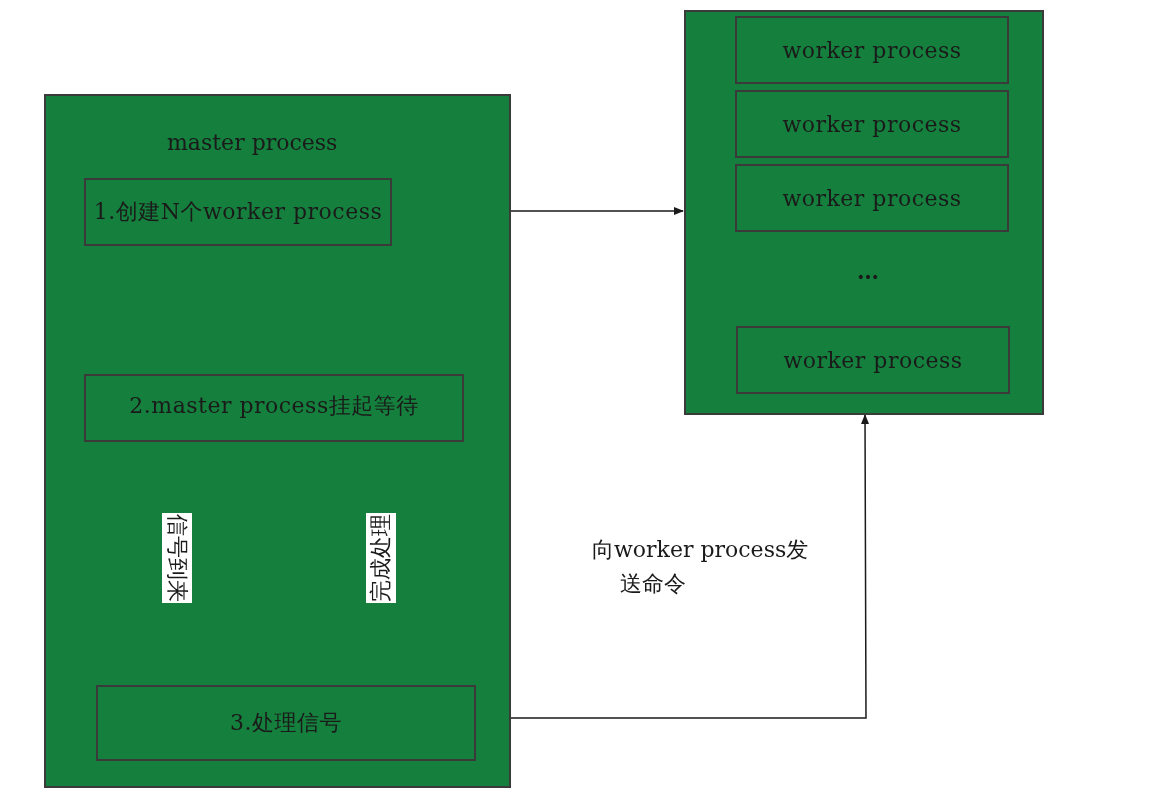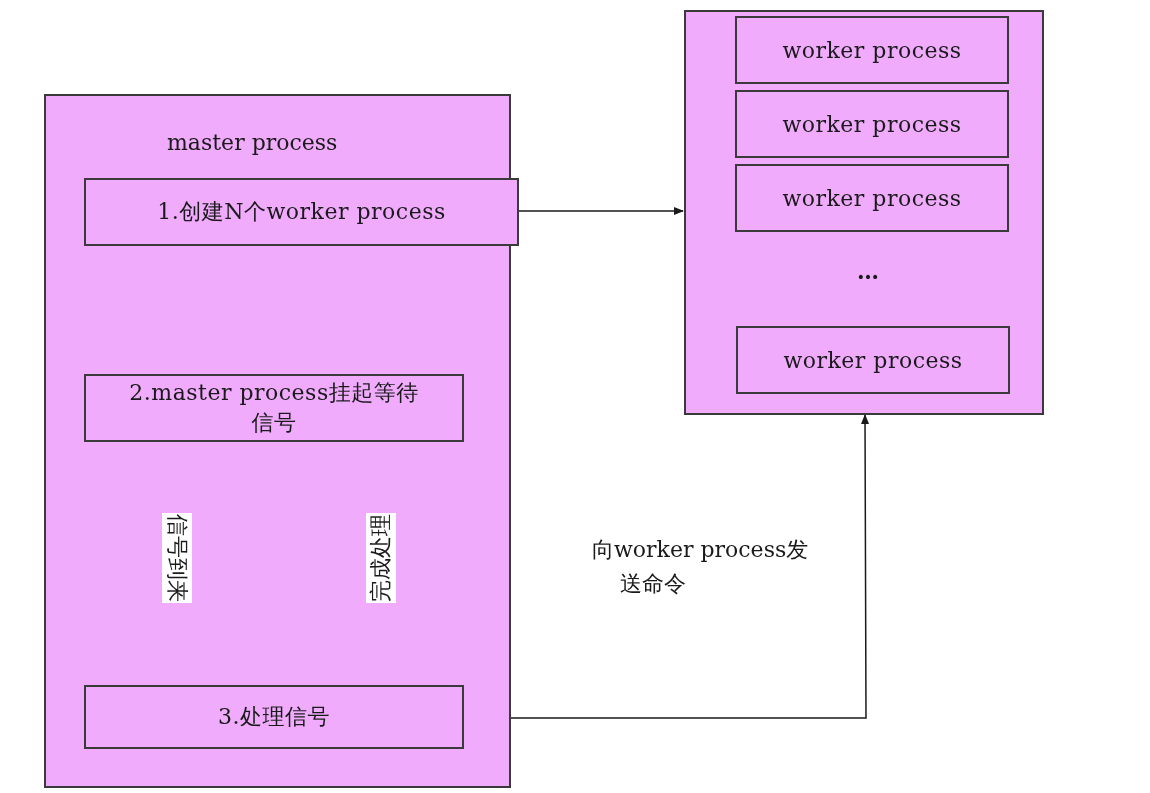--- a/index.html
+++ b/index.html
@@ -1,18 +1,18 @@
 <!DOCTYPE html>
 <html><head>
 <meta charset="utf-8">
 <style>
   html, body { margin:0; padding:0; background:#ffffff; }
   body { width:1150px; height:793px; position:relative; overflow:hidden;
          font-family: "DejaVu Serif", "Liberation Serif", serif; color:#1a1a1a; }
-  .box { position:absolute; border:2px solid #3a3a3a; box-sizing:border-box; background:#f0abfc; }
+  .box { position:absolute; border:2px solid #3a3a3a; box-sizing:border-box; background:#15803d; }
   .lbl { position:absolute; font-size:22px; white-space:nowrap; }
   .center { display:flex; align-items:center; justify-content:center; text-align:center; }
   .wp { font-size:22px; letter-spacing:0.5px; }
   svg.lines { position:absolute; left:0; top:0; }
   .vtext { position:absolute; font-size:22px; white-space:nowrap; }
 </style>
 </head>
 <body>
 
 <svg class="lines" width="1150" height="793">
@@ -29,30 +29,29 @@
   <line x1="176" y1="441" x2="173" y2="684" stroke="#1a1a1a" stroke-width="1.5" marker-end="url(#ah)"></line>
 
   <line x1="381" y1="685" x2="381" y2="442" stroke="#1a1a1a" stroke-width="1.5" marker-end="url(#ah)"></line>
 
   <polyline points="463,718 866,718 865,415" fill="none" stroke="#1a1a1a" stroke-width="1.5" marker-end="url(#ah)"></polyline>
 </svg>
 
 <div class="box" style="left:44px;top:94px;width:467px;height:694px;"></div>
 <div class="lbl" style="left:167px;top:130px;">master process</div>
 
-<div class="box center" style="left:84px;top:178px;width:435px;height:68px;">
+<div class="box center" style="left:84px;top:178px;width:308px;height:68px;">
   <span class="wp">1.创建N个worker  process</span>
 </div>
 
-<div class="box" style="left:84px;top:374px;width:380px;height:68px;text-align:center;line-height:30px;padding-top:2px;">
+<div class="box" style="left:84px;top:374px;width:380px;height:68px;text-align:center;line-height:30px;padding-top:15px;">
   <div class="wp">2.master process挂起等待</div>
-  <div class="wp">信号</div>
 </div>
 
-<div class="box center" style="left:84px;top:685px;width:380px;height:64px;align-items:center;">
+<div class="box center" style="left:96px;top:685px;width:380px;height:76px;align-items:center;">
   <span class="wp">3.处理信号</span>
 </div>
 
 <div class="vtext" style="left:132px;top:543px;background:#fff;transform:rotate(90deg);transform-origin:center;width:90px;text-align:center;">信号到来</div>
 <div class="vtext" style="left:336px;top:543px;background:#fff;transform:rotate(-90deg);transform-origin:center;width:90px;text-align:center;">完成处理</div>
 
 <div class="box" style="left:684px;top:10px;width:360px;height:405px;"></div>
 <div class="box center" style="left:735px;top:16px;width:274px;height:68px;">
   <span class="wp">worker  process</span>
 </div>

